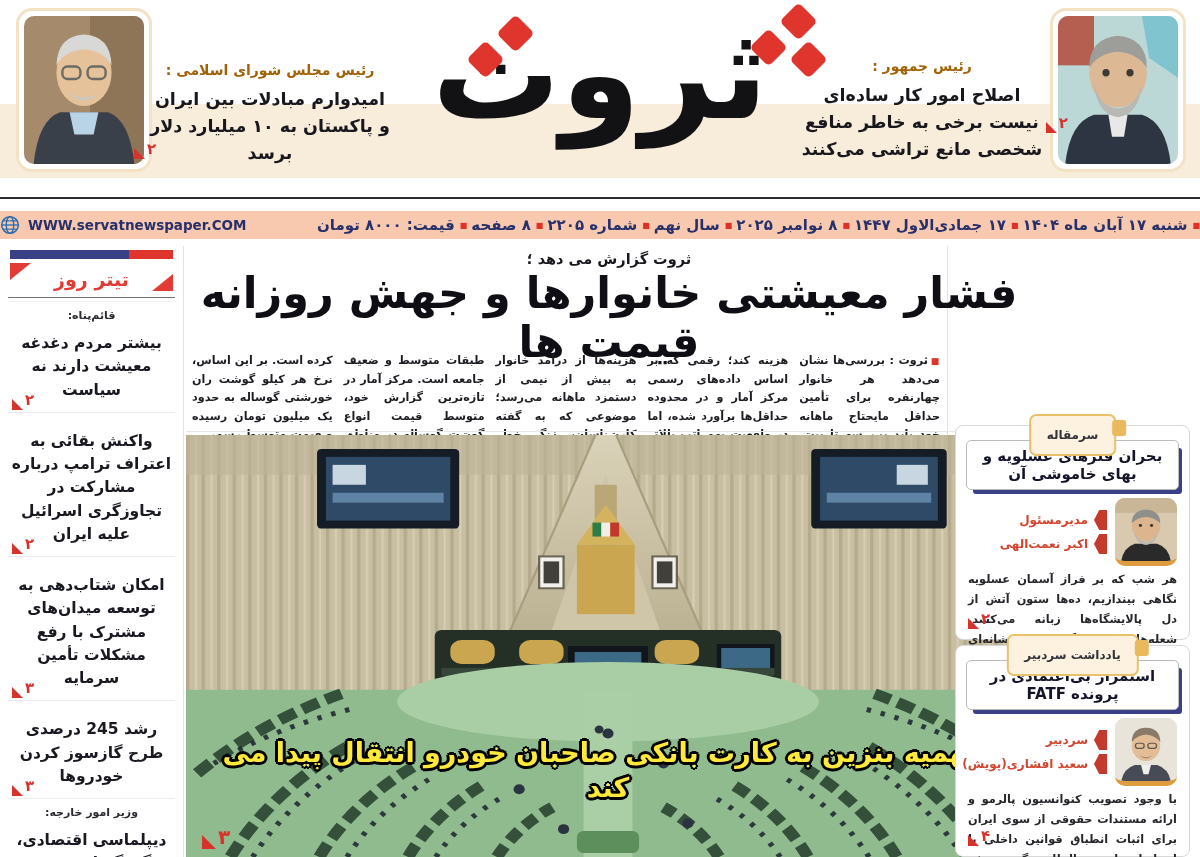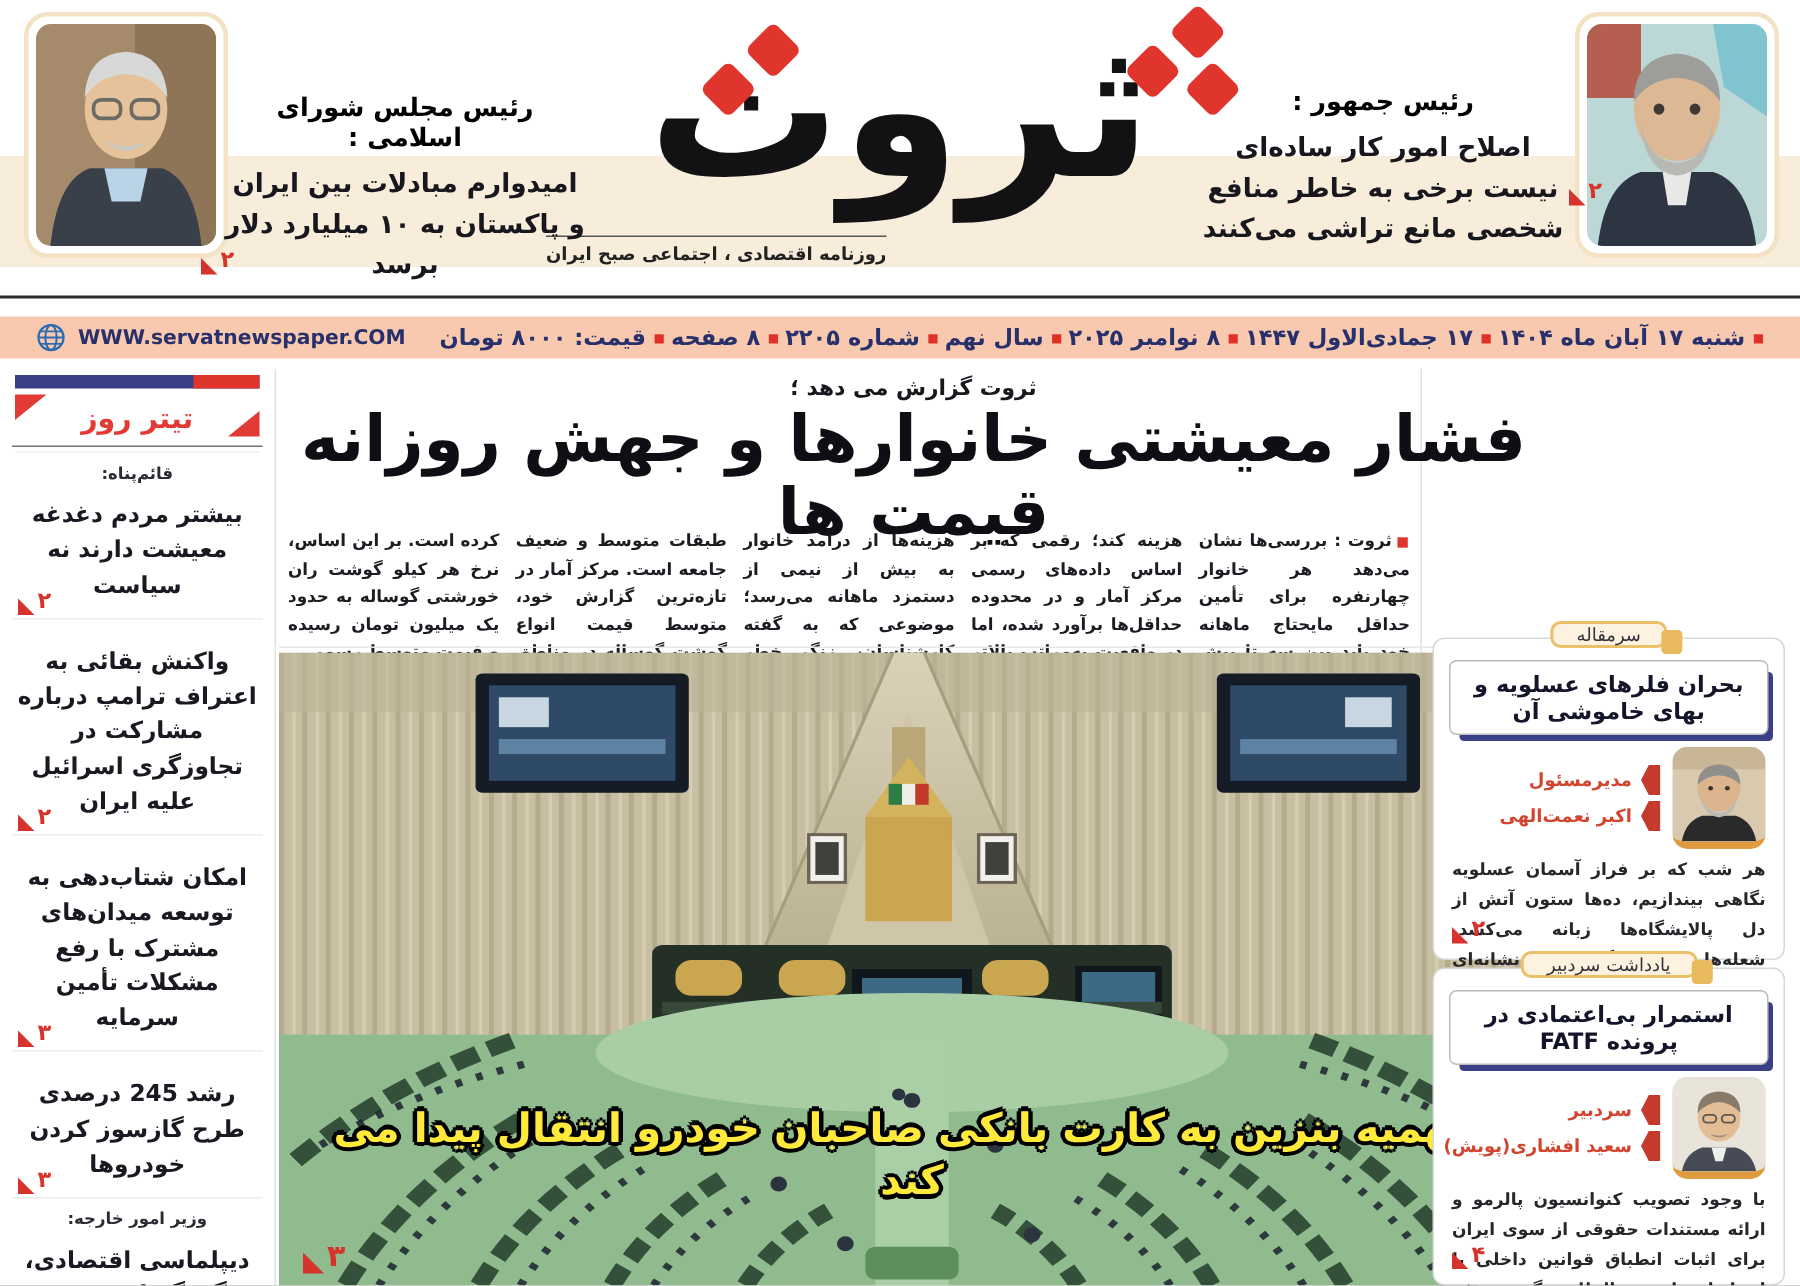--- a/index.html
+++ b/index.html
@@ -8,38 +8,38 @@
 
   
   .cream-band { position:absolute; top:104px; left:0; right:0; height:74px; background:#f8ecdb; }
   .photo-frame { position:absolute; top:8px; width:136px; height:164px; background:#fff; border:3px solid #f3e2c4; border-radius:16px; padding:5px; z-index:3; }
   .photo-frame svg { width:100%; height:100%; border-radius:10px; display:block; }
   .pf-left { left:16px; } .pf-right { right:14px; }
 
   .hquote { position:absolute; text-align:center; z-index:4; }
   .hq-left { left:150px; top:62px; width:240px; }
   .hq-right { right:152px; top:58px; width:252px; }
-  .hq-kicker { font-size:17px; font-weight:700; color:#000000; margin-bottom:8px; }
+  .hq-kicker { font-size:14px; font-weight:700; color:#a16207; margin-bottom:8px; }
   .hq-text { font-size:17.5px; font-weight:800; color:#17171d; line-height:1.55; }
   .hq-left .pgmark { position:absolute; left:-16px; bottom:8px; }
   .hq-right .pgmark { position:absolute; right:-20px; bottom:30px; }
 
   .logo { position:absolute; left:50%; top:-6px; transform:translateX(-50%); width:480px; height:200px; z-index:2; text-align:center; }
   .logo-text { font-size:128px; font-weight:900; color:#121214; line-height:1.25; letter-spacing:-4px; }
   .diamond { position:absolute; width:27px; height:27px; background:#e0352c; border-radius:5px; transform:rotate(45deg); }
   .d1 { right:28px;  top:14px; }
   .d2 { right:58px;  top:40px; }
   .d3 { right:18px;  top:52px; }
   .d4 { left:142px; top:26px; }
   .d5 { left:112px; top:52px; }
   .logo-tagline { position:absolute; left:4px; bottom:18px; font-size:12px; font-weight:700; color:#222; border-top:1px solid #555; padding-top:4px; }
 
   .header-rule { position:absolute; top:197px; left:0; right:0; height:2px; background:#2a2a31; z-index:5; }
 
-  .datebar { position:absolute; top:211px; left:0; right:0; height:28px; background:#f8c9ae; display:flex; flex-direction:row-reverse; align-items:center; justify-content:space-between; padding:0 24px; z-index:5; }
+  .datebar { position:absolute; top:211px; left:0; right:0; height:28px; background:#f8c9ae; display:flex; flex-direction:row-reverse; align-items:center; justify-content:space-between; padding:0 0; z-index:5; }
   .site { direction:ltr; display:flex; align-items:center; gap:8px; color:#27306b; font-weight:700; font-size:13.5px; }
   .dates { display:flex; align-items:center; gap:4px; }
   .date-item { font-size:15px; font-weight:700; color:#27306b; white-space:nowrap; }
   .date-item::before { content:"■"; color:#e03028; font-size:8px; margin-left:5px; vertical-align:2px; }
 
   
   .pgmark { direction:ltr; display:inline-flex; align-items:flex-end; gap:2px; }
   .pgmark .tri { width:0; height:0; border-bottom:11px solid #d6332c; border-right:11px solid transparent; }
   .pgmark .num { color:#d6332c; font-weight:800; font-size:15px; transform:translateY(-2px); line-height:1; }
 
@@ -77,21 +77,21 @@
     text-shadow:-2px -2px 0 #000, 2px -2px 0 #000, -2px 2px 0 #000, 2px 2px 0 #000, 0 3px 0 #000, 3px 0 0 #000, -3px 0 0 #000, 0 -3px 0 #000; }
   .photo-pg { position:absolute; left:16px; bottom:8px; z-index:3; }
   .photo-pg .num { font-size:20px; }
   .photo-pg .tri { border-bottom-width:14px; border-right-width:14px; }
 
   
   .rail { position:absolute; right:0; top:246px; width:253px; bottom:0; z-index:2; }
   .rbox { position:absolute; left:8px; right:10px; background:#fff; border:1px solid #d8d8d8; border-radius:8px; }
   .rbox1 { top:179px; height:215px; }
   .rbox2 { top:399px; height:212px; }
-  .rtab { position:absolute; top:-12px; left:50%; transform:translateX(-50%); background:#fdf2df; border:2px solid #eac06a; border-radius:7px; padding:0 16px; font-size:12px; font-weight:400; color:#33333b; white-space:nowrap; z-index:2; }
+  .rtab { position:absolute; top:-12px; left:50%; transform:translateX(-50%); background:#fdf2df; border:2px solid #eac06a; border-radius:7px; padding:12px 16px; font-size:12px; font-weight:700; color:#33333b; white-space:nowrap; z-index:2; }
   .rtab::after { content:""; position:absolute; right:-12px; top:4px; width:14px; height:16px; background:#e9b95e; border-radius:3px; z-index:-1; }
   .rtitle { margin:14px 10px 8px; padding:6px 4px; background:#fff; border:1px solid #bbb; border-radius:5px; text-align:center; font-size:15px; font-weight:800; color:#14142a; box-shadow:5px 6px 0 -2px #3a4086; }
   .rauthor { display:flex; align-items:center; gap:8px; margin:8px 12px 4px; }
   .avatar { width:62px; height:68px; border-radius:10px; border-bottom:5px solid #df9c3f; overflow:hidden; flex:none; background:#ddd2c2; }
   .avatar svg { width:100%; height:100%; display:block; }
   .roles { display:flex; flex-direction:column; gap:4px; align-items:flex-start; }
   .role-row { display:flex; align-items:center; gap:6px; }
   .ribbon { width:13px; height:20px; background:#c43b2d; clip-path:polygon(0 50%, 40% 0, 100% 0, 100% 100%, 40% 100%); flex:none; }
   .role-txt { font-size:12px; font-weight:800; color:#d2452f; white-space:nowrap; }
   .rbody { margin:2px 12px; font-size:11.3px; font-weight:600; line-height:1.78; text-align:justify; color:#26262b; }
@@ -129,21 +129,20 @@
       </span>
   </div>
 
   <div class="logo">
     <div class="logo-text">ثروت</div>
     <span class="diamond d1"></span>
     <span class="diamond d2"></span>
     <span class="diamond d3"></span>
     <span class="diamond d4"></span>
     <span class="diamond d5"></span>
-    <div class="logo-tagline">روزنامه اقتصادی ، اجتماعی صبح ایران</div>
   </div>
 
   <div class="hquote hq-right">
     <div class="hq-kicker">رئیس جمهور :</div>
     <div class="hq-text">اصلاح امور کار ساده‌ای نیست برخی به خاطر منافع شخصی مانع تراشی می‌کنند</div>
     <span class="pgmark">
         <span class="tri"></span>
         <span class="num">۲</span>
       </span>
   </div>

